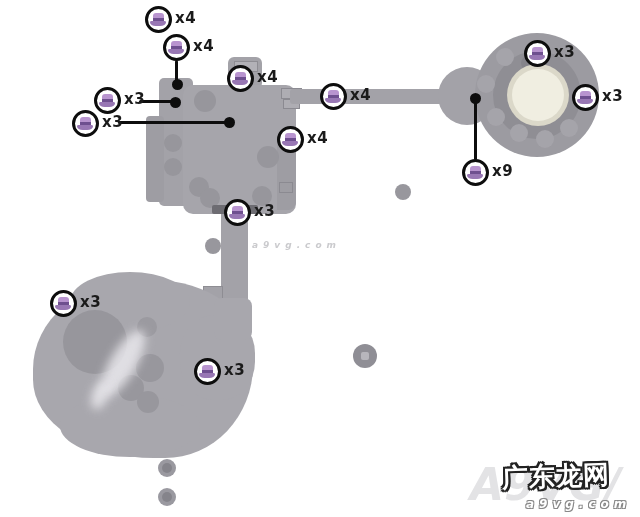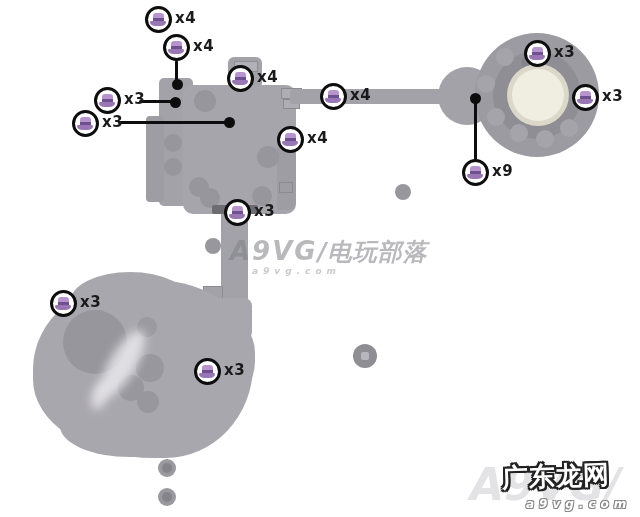--- a/index.html
+++ b/index.html
@@ -104,21 +104,20 @@
   <div class="shape circ" style="left:205px;top:238px;width:16px;height:16px;background:#98979d;"></div>
   <div class="shape circ" style="left:395px;top:184px;width:16px;height:16px;background:#98979d;"></div>
   <div class="shape circ" style="left:353px;top:344px;width:24px;height:24px;background:#8f8e95;"></div>
   <div class="shape" style="left:361px;top:352px;width:8px;height:8px;background:#b7b6bc;border-radius:2px;"></div>
   <div class="shape circ" style="left:158px;top:459px;width:18px;height:18px;background:#9a99a0;"></div>
   <div class="shape circ" style="left:162px;top:463px;width:10px;height:10px;background:#85848b;"></div>
   <div class="shape circ" style="left:158px;top:488px;width:18px;height:18px;background:#9a99a0;"></div>
   <div class="shape circ" style="left:162px;top:492px;width:10px;height:10px;background:#85848b;"></div>
 
   <div class="wm-center">
-    <div class="wm-center-line1"><span class="wm-brand">A9VG</span><span>/电玩部落</span></div>
     <div class="wm-center-site">a9vg.com</div>
   </div>
 
   <div class="wm-corner">
     <div class="wm-ghost">A9VG/</div>
     <div class="wm-title">广东龙网</div>
     <div class="wm-site2">a9vg.com</div>
   </div>
 
   <div id="annotation-layer">

